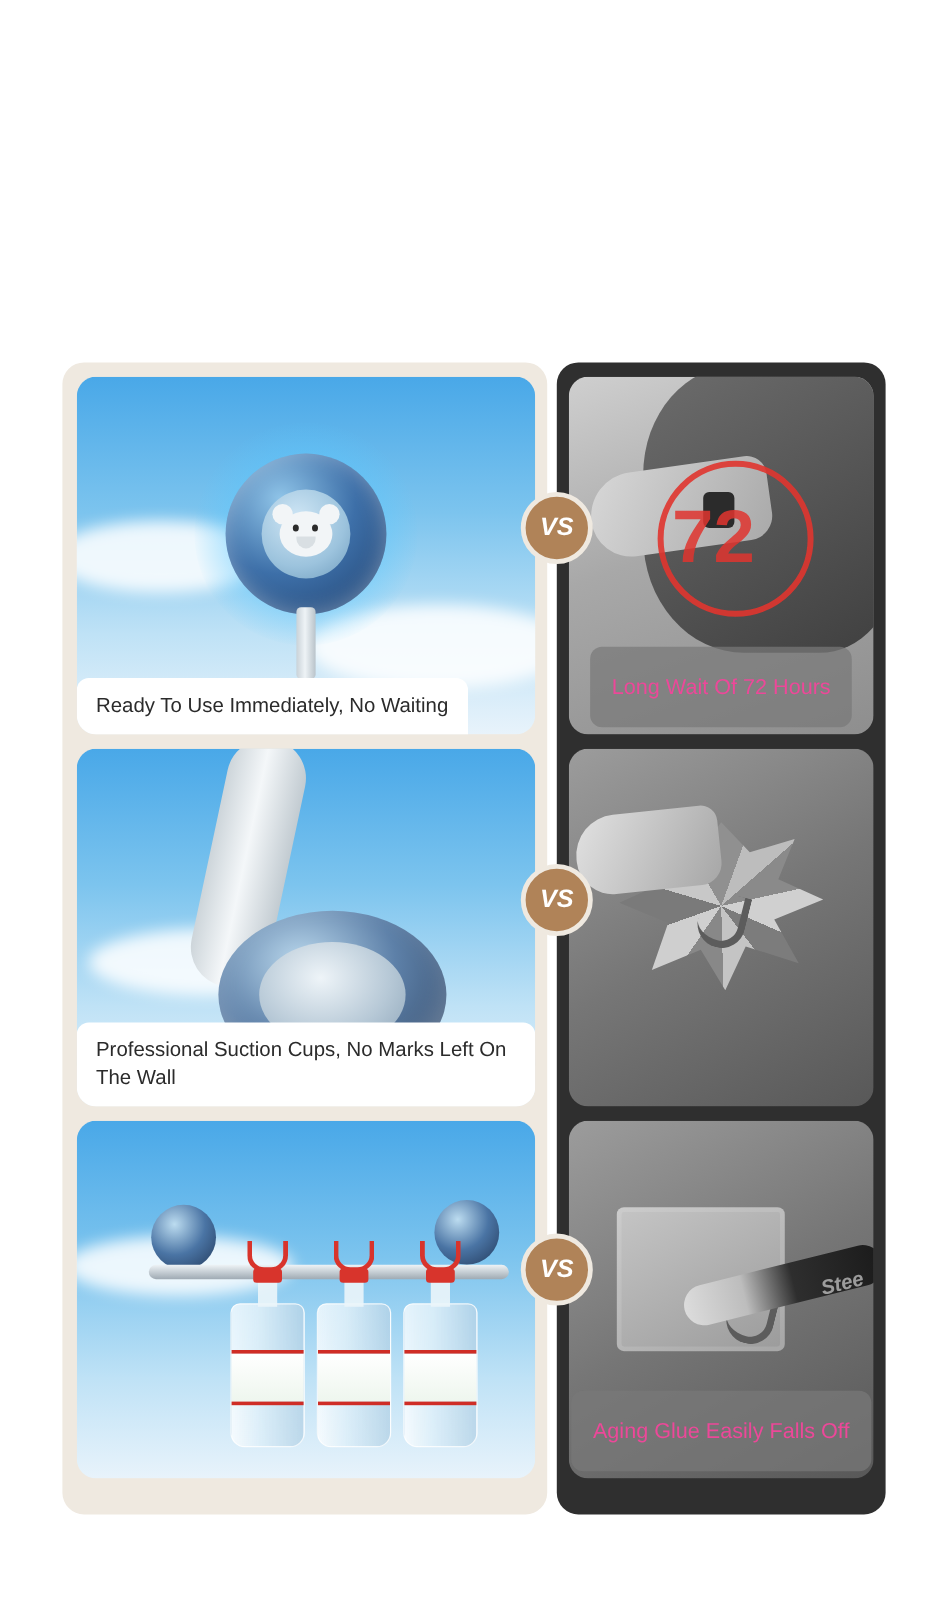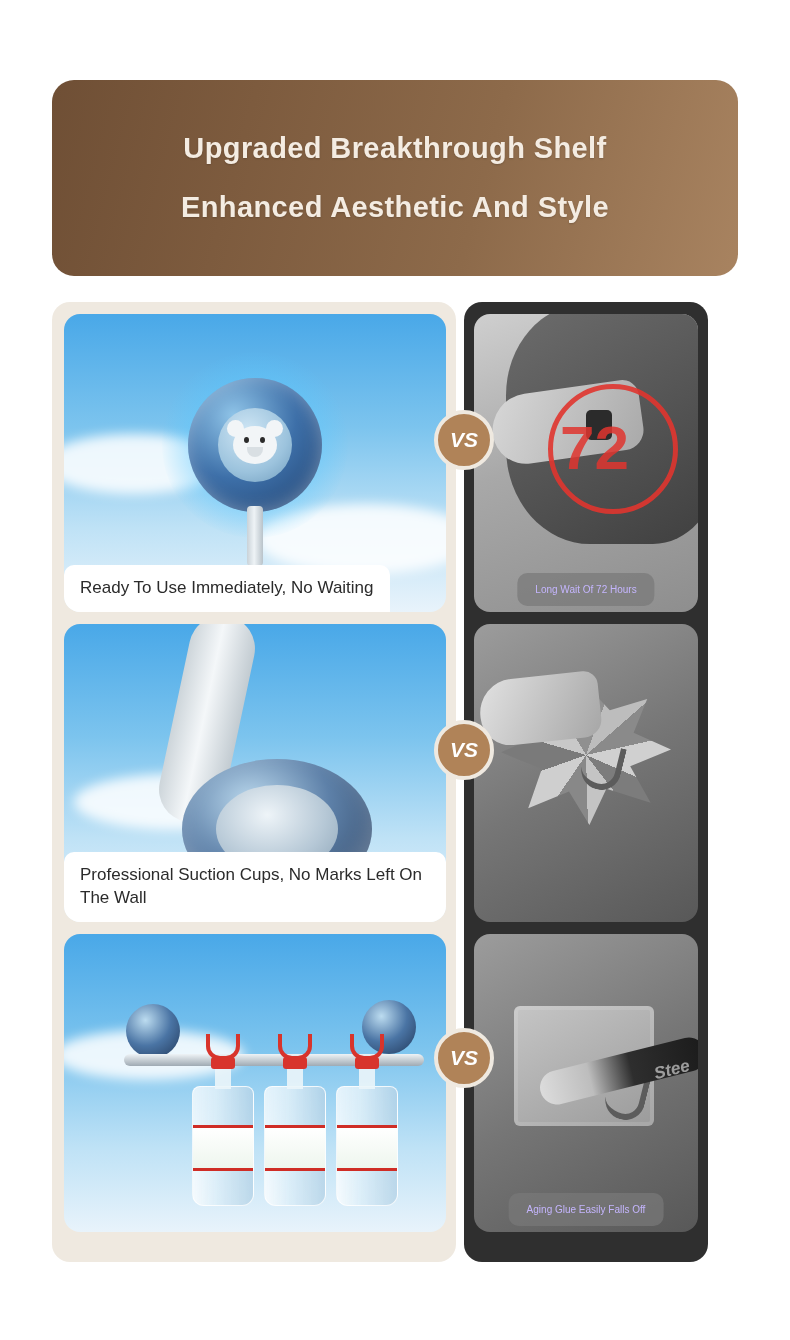--- a/index.html
+++ b/index.html
@@ -55,21 +55,21 @@
     position: relative;
     border-radius: 18px;
     overflow: hidden;
   }
   .col-good {
     width: 404px;
     background: #efe9e0;
     padding: 12px 10px 12px 12px;
   }
   .col-bad {
-    width: 244px;
+    width: 274px;
     background: #2f2f2f;
     padding: 12px 10px;
   }
 
   .cell {
     position: relative;
     border-radius: 16px;
     overflow: hidden;
     margin-bottom: 12px;
   }
@@ -92,24 +92,24 @@
     min-width: 270px;
     text-align: left;
     z-index: 6;
   }
   .caption-bad {
     position: absolute;
     bottom: 6px;
     left: 50%;
     transform: translateX(-50%);
     background: rgba(120,120,120,0.72);
-    color: #c4b5fd;
-    font-size: 10px;
+    color: #ec4899;
+    font-size: 18px;
     line-height: 1.3;
-    padding: 10px 18px;
+    padding: 22px 18px;
     border-radius: 10px;
     text-align: center;
     white-space: nowrap;
     z-index: 6;
   }
 
   
   .vs {
     position: absolute;
     width: 60px;
@@ -377,24 +377,20 @@
     width: 26px; height: 30px;
     background: #2b2b2b;
     border-radius: 5px;
   }
 </style>
 </head>
 <body>
 
 <div class="page">
 
-  <div class="banner">
-    <div class="banner-line">Upgraded Breakthrough Shelf</div>
-    <div class="banner-line">Enhanced Aesthetic And Style</div>
-  </div>
 
   <div class="compare">
 
     <div class="col col-good">
 
       <div class="cell cell-good">
         <div class="sky"></div>
         <div class="cloud" style="left:-20px; top:120px; width:180px; height:60px;"></div>
         <div class="cloud" style="right:-30px; top:190px; width:220px; height:70px;"></div>
         <div class="cup-wrap">

